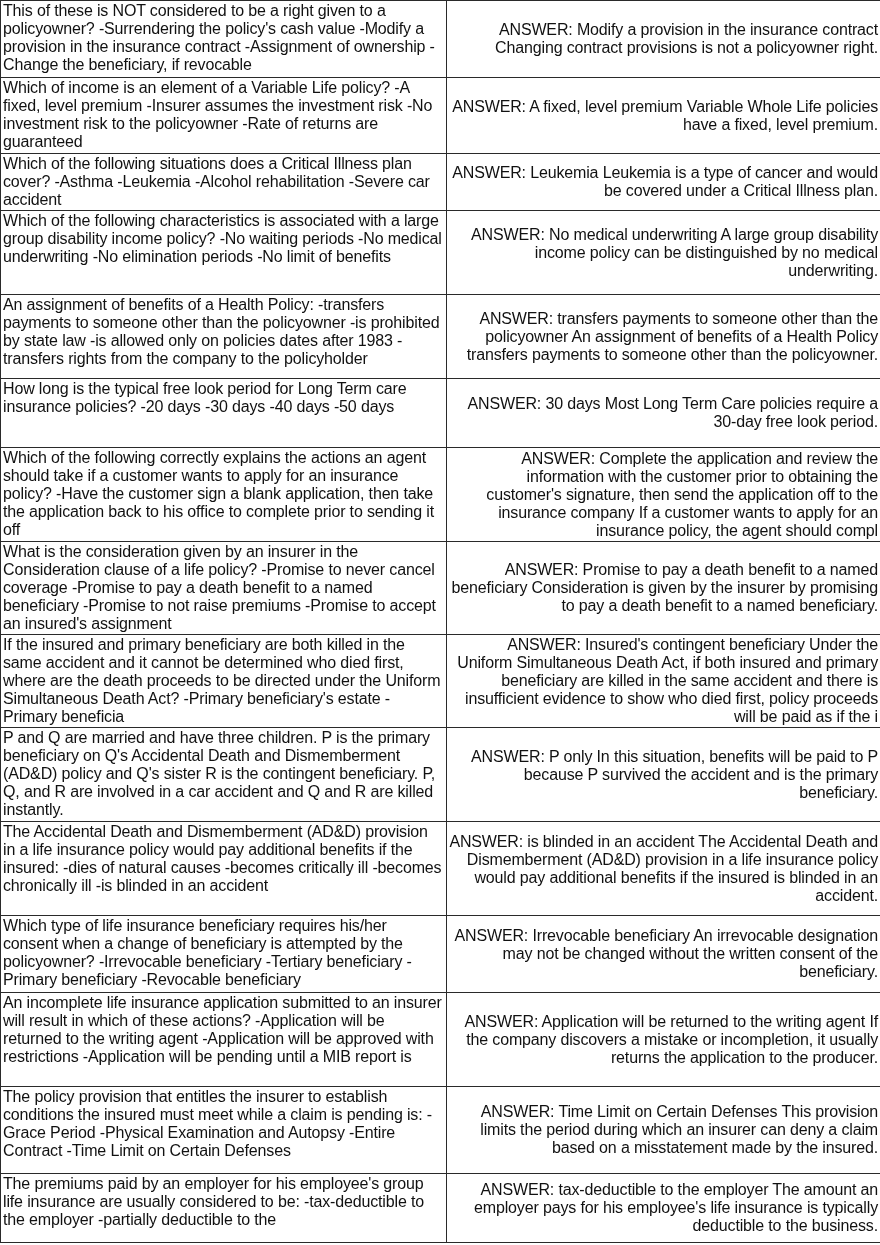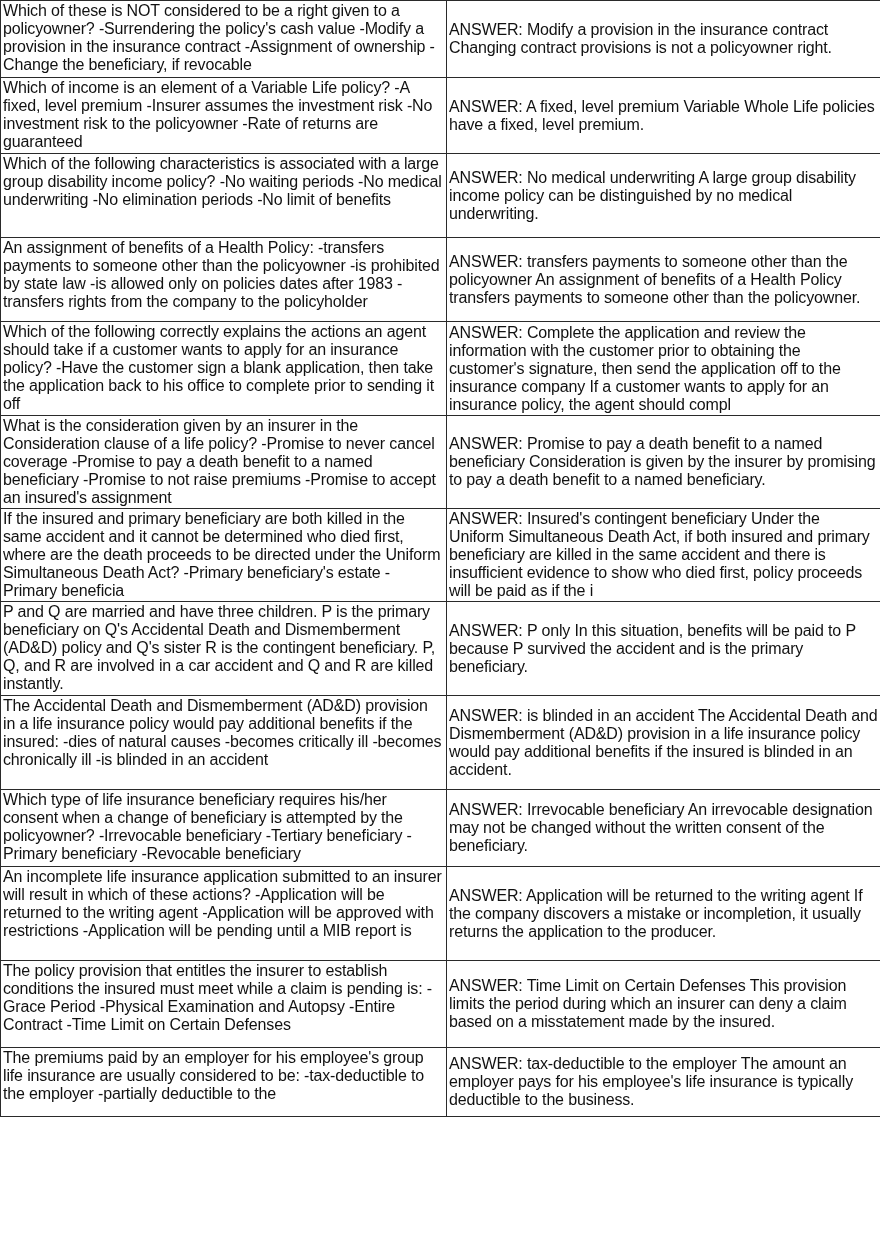--- a/index.html
+++ b/index.html
@@ -15,46 +15,54 @@
     }
     table.qa col.q { width: 446px; }
     table.qa col.a { width: 434px; }
     table.qa td {
       border: 1.5px solid #2a2a2a;
       padding: 1px 2px 1px 2px;
       vertical-align: middle;
       overflow: hidden;
     }
     table.qa td.q { vertical-align: top; letter-spacing: -0.15px; }
-    table.qa td.a { letter-spacing: -0.15px; }
+    table.qa td.a { letter-spacing: -0.15px; text-align: right; }
   </style>
 </head>
 <body>
 
 <table class="qa">
   <colgroup>
       <col class="q">
       <col class="a">
     </colgroup>
   <tbody>
     <tr style="height:77px">
-      <td class="q">Which of these is NOT considered to be a right given to a policyowner? -Surrendering the policy's cash value -Modify a provision in the insurance contract -Assignment of ownership -Change the beneficiary, if revocable</td>
+      <td class="q">This of these is NOT considered to be a right given to a policyowner? -Surrendering the policy's cash value -Modify a provision in the insurance contract -Assignment of ownership -Change the beneficiary, if revocable</td>
       <td class="a">ANSWER: Modify a provision in the insurance contract Changing contract provisions is not a policyowner right.</td>
     </tr>
     <tr style="height:76px">
       <td class="q">Which of income is an element of a Variable Life policy? -A fixed, level premium -Insurer assumes the investment risk -No investment risk to the policyowner -Rate of returns are guaranteed</td>
       <td class="a">ANSWER: A fixed, level premium Variable Whole Life policies have a fixed, level premium.</td>
+    </tr>
+    <tr style="height:52px">
+      <td class="q">Which of the following situations does a Critical Illness plan cover? -Asthma -Leukemia -Alcohol rehabilitation -Severe car accident</td>
+      <td class="a">ANSWER: Leukemia Leukemia is a type of cancer and would be covered under a Critical Illness plan.</td>
     </tr>
     <tr style="height:84px">
       <td class="q">Which of the following characteristics is associated with a large group disability income policy? -No waiting periods -No medical underwriting -No elimination periods -No limit of benefits</td>
       <td class="a">ANSWER: No medical underwriting A large group disability income policy can be distinguished by no medical underwriting.</td>
     </tr>
     <tr style="height:84px">
       <td class="q">An assignment of benefits of a Health Policy: -transfers payments to someone other than the policyowner -is prohibited by state law -is allowed only on policies dates after 1983 -transfers rights from the company to the policyholder</td>
       <td class="a">ANSWER: transfers payments to someone other than the policyowner An assignment of benefits of a Health Policy transfers payments to someone other than the policyowner.</td>
+    </tr>
+    <tr style="height:69px">
+      <td class="q">How long is the typical free look period for Long Term care insurance policies? -20 days -30 days -40 days -50 days</td>
+      <td class="a">ANSWER: 30 days Most Long Term Care policies require a 30-day free look period.</td>
     </tr>
     <tr style="height:94px">
       <td class="q">Which of the following correctly explains the actions an agent should take if a customer wants to apply for an insurance policy? -Have the customer sign a blank application, then take the application back to his office to complete prior to sending it off</td>
       <td class="a">ANSWER: Complete the application and review the information with the customer prior to obtaining the customer's signature, then send the application off to the insurance company If a customer wants to apply for an insurance policy, the agent should compl</td>
     </tr>
     <tr style="height:93px">
       <td class="q">What is the consideration given by an insurer in the Consideration clause of a life policy? -Promise to never cancel coverage -Promise to pay a death benefit to a named beneficiary -Promise to not raise premiums -Promise to accept an insured's assignment</td>
       <td class="a">ANSWER: Promise to pay a death benefit to a named beneficiary Consideration is given by the insurer by promising to pay a death benefit to a named beneficiary.</td>
     </tr>
     <tr style="height:70px">

